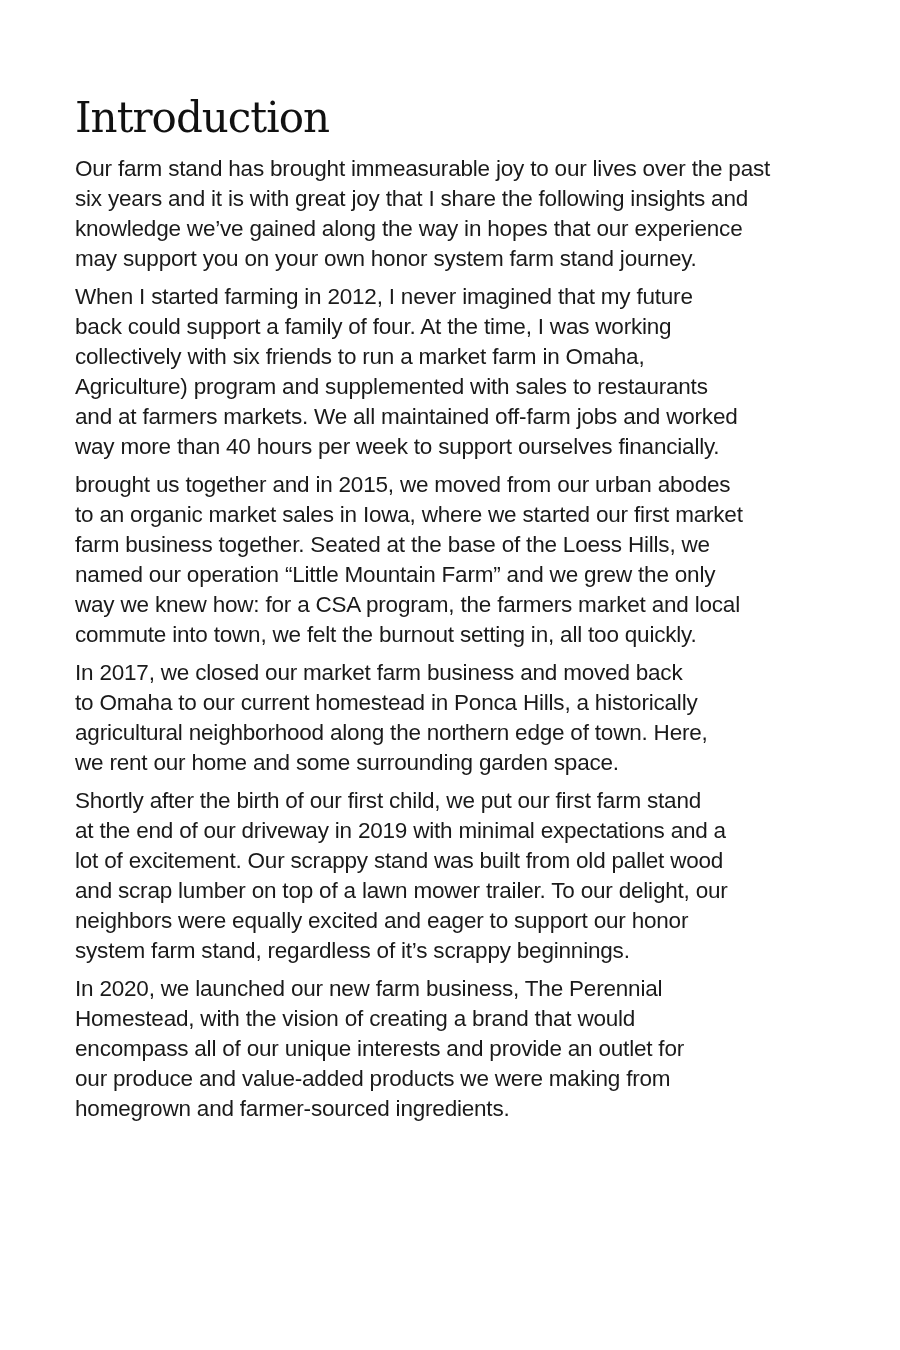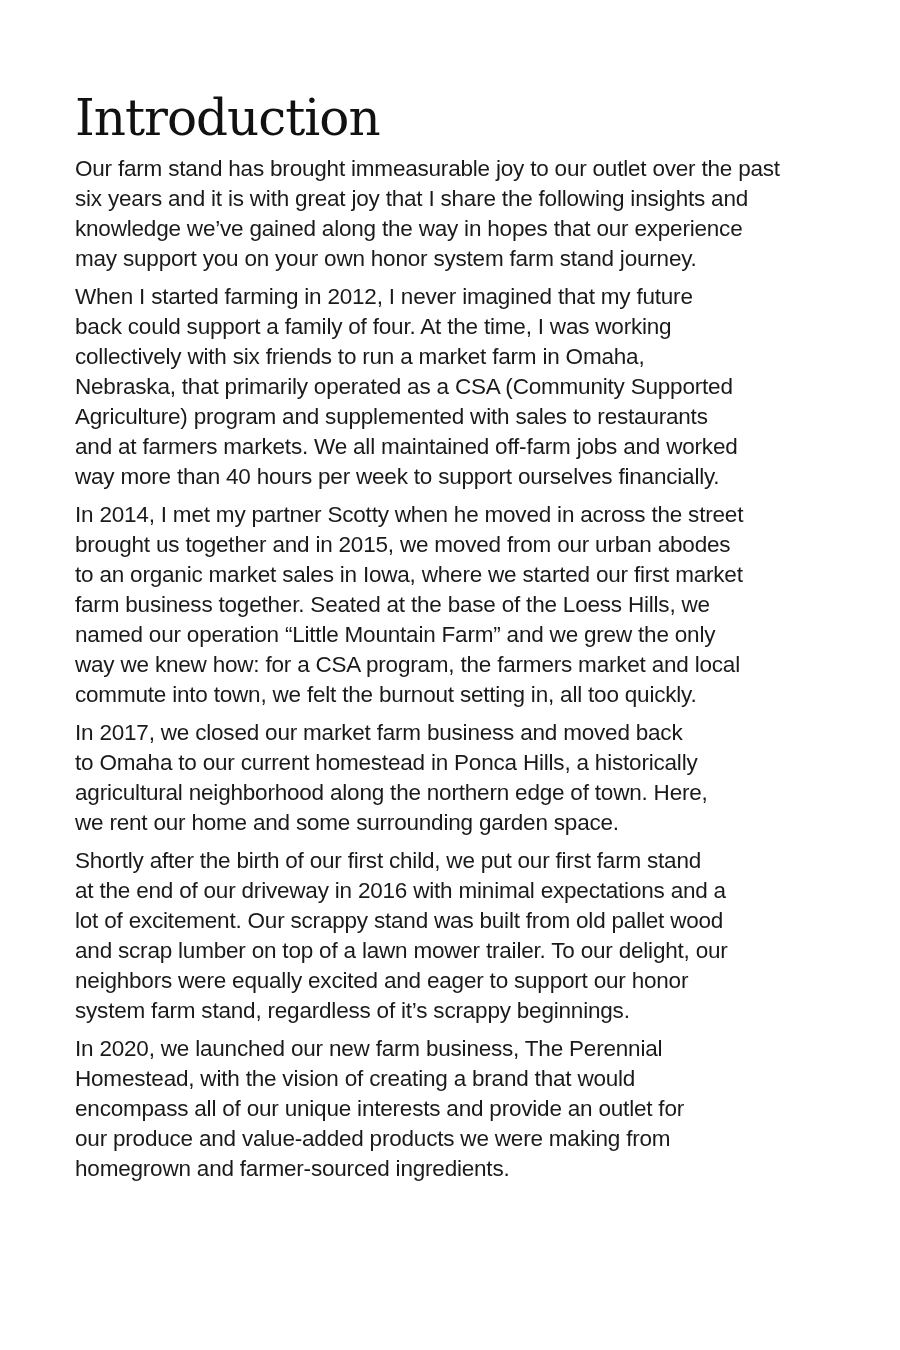--- a/index.html
+++ b/index.html
@@ -16,21 +16,21 @@
   }
   .page {
     position: absolute;
     left: 75px;
     top: 88px;
     width: 770px;
   }
   .title {
     font-family: "DejaVu Serif", "Liberation Serif", serif;
     font-weight: normal;
-    font-size: 50px;
+    font-size: 42px;
     line-height: 60px;
     letter-spacing: -1px;
     margin: 0 0 6px 0;
     color: #111111;
   }
   .para {
     font-family: "Liberation Sans", "DejaVu Sans", sans-serif;
     font-size: 22.5px;
     line-height: 30px;
     margin: 0 0 8px 0;
@@ -42,56 +42,54 @@
     white-space: nowrap;
   }
 </style>
 </head>
 <body>
 
 <div class="page">
   <h1 class="title">Introduction</h1>
 
   <p class="para">
-    <span class="line">Our farm stand has brought immeasurable joy to our outlet over the past</span>
+    <span class="line">Our farm stand has brought immeasurable joy to our lives over the past</span>
     <span class="line">six years and it is with great joy that I share the following insights and</span>
     <span class="line">knowledge we’ve gained along the way in hopes that our experience</span>
     <span class="line">may support you on your own honor system farm stand journey.</span>
   </p>
 
   <p class="para">
     <span class="line">When I started farming in 2012, I never imagined that my future</span>
     <span class="line">back could support a family of four. At the time, I was working</span>
     <span class="line">collectively with six friends to run a market farm in Omaha,</span>
-    <span class="line">Nebraska, that primarily operated as a CSA (Community Supported</span>
     <span class="line">Agriculture) program and supplemented with sales to restaurants</span>
     <span class="line">and at farmers markets. We all maintained off-farm jobs and worked</span>
     <span class="line">way more than 40 hours per week to support ourselves financially.</span>
   </p>
 
   <p class="para">
-    <span class="line">In 2014, I met my partner Scotty when he moved in across the street</span>
     <span class="line">brought us together and in 2015, we moved from our urban abodes</span>
     <span class="line">to an organic market sales in Iowa, where we started our first market</span>
     <span class="line">farm business together. Seated at the base of the Loess Hills, we</span>
     <span class="line">named our operation “Little Mountain Farm” and we grew the only</span>
     <span class="line">way we knew how: for a CSA program, the farmers market and local</span>
     <span class="line">commute into town, we felt the burnout setting in, all too quickly.</span>
   </p>
 
   <p class="para">
     <span class="line">In 2017, we closed our market farm business and moved back</span>
     <span class="line">to Omaha to our current homestead in Ponca Hills, a historically</span>
     <span class="line">agricultural neighborhood along the northern edge of town. Here,</span>
     <span class="line">we rent our home and some surrounding garden space.</span>
   </p>
 
   <p class="para">
     <span class="line">Shortly after the birth of our first child, we put our first farm stand</span>
-    <span class="line">at the end of our driveway in 2016 with minimal expectations and a</span>
+    <span class="line">at the end of our driveway in 2019 with minimal expectations and a</span>
     <span class="line">lot of excitement. Our scrappy stand was built from old pallet wood</span>
     <span class="line">and scrap lumber on top of a lawn mower trailer. To our delight, our</span>
     <span class="line">neighbors were equally excited and eager to support our honor</span>
     <span class="line">system farm stand, regardless of it’s scrappy beginnings.</span>
   </p>
 
   <p class="para">
     <span class="line">In 2020, we launched our new farm business, The Perennial</span>
     <span class="line">Homestead, with the vision of creating a brand that would</span>
     <span class="line">encompass all of our unique interests and provide an outlet for</span>

